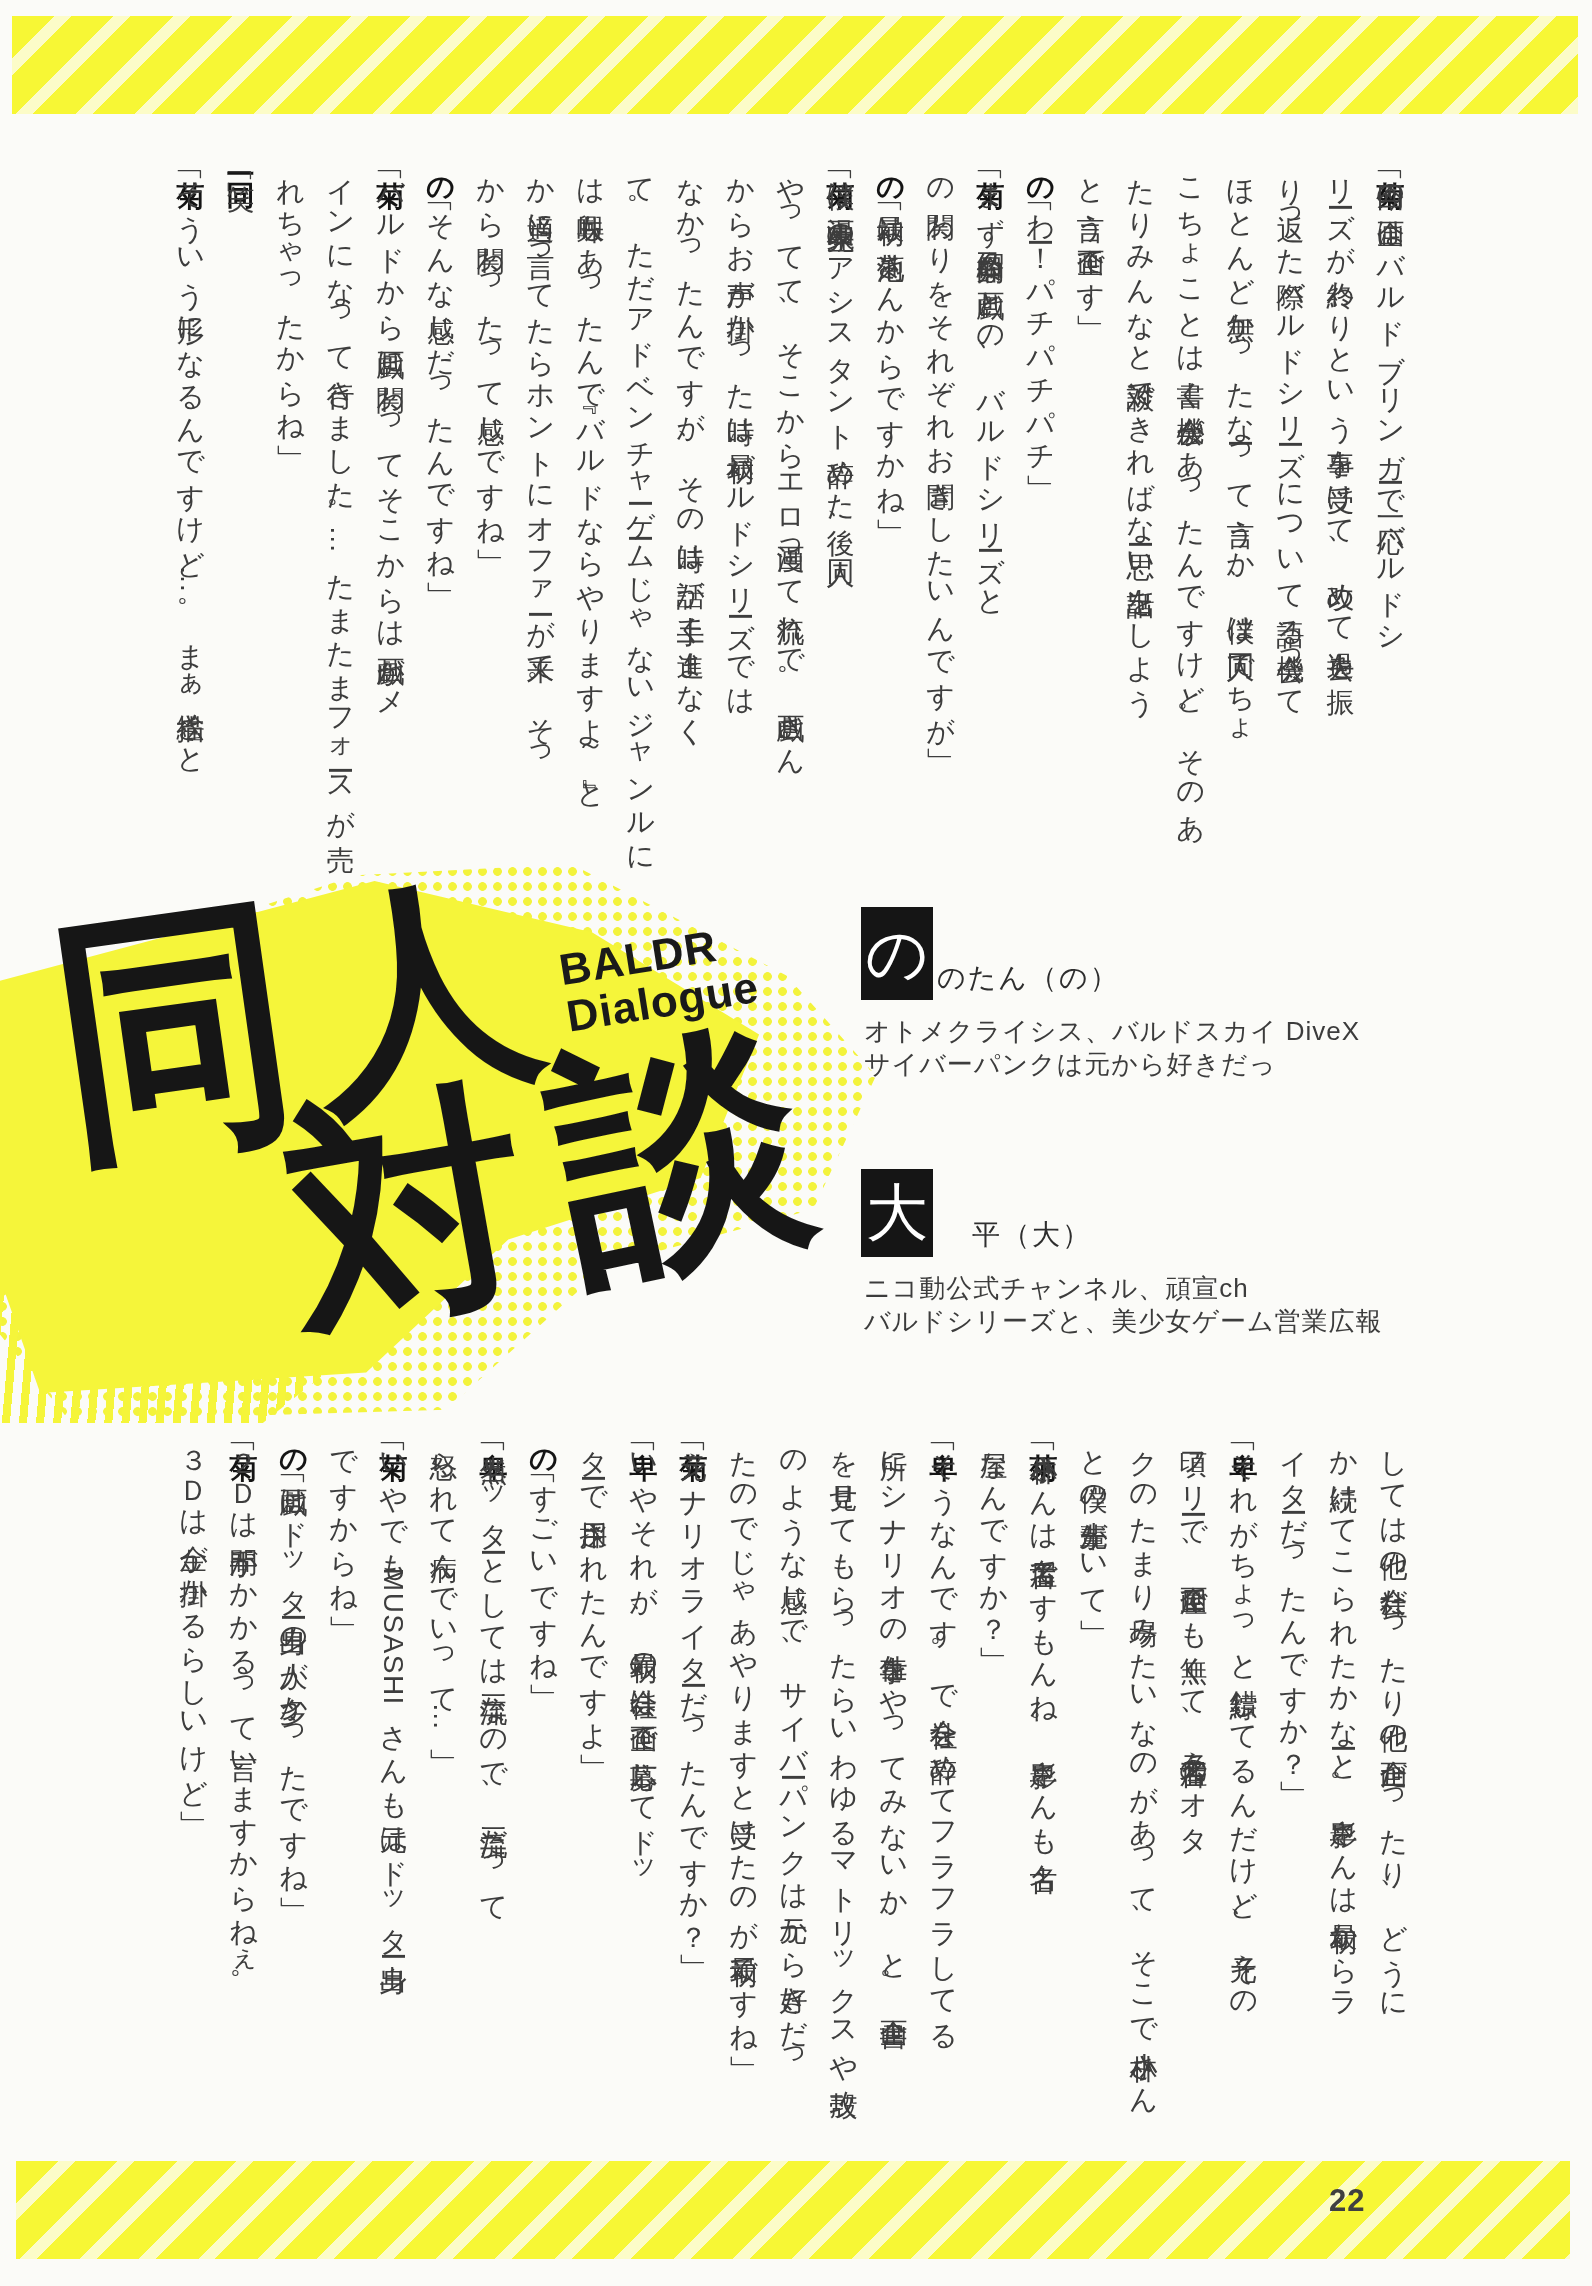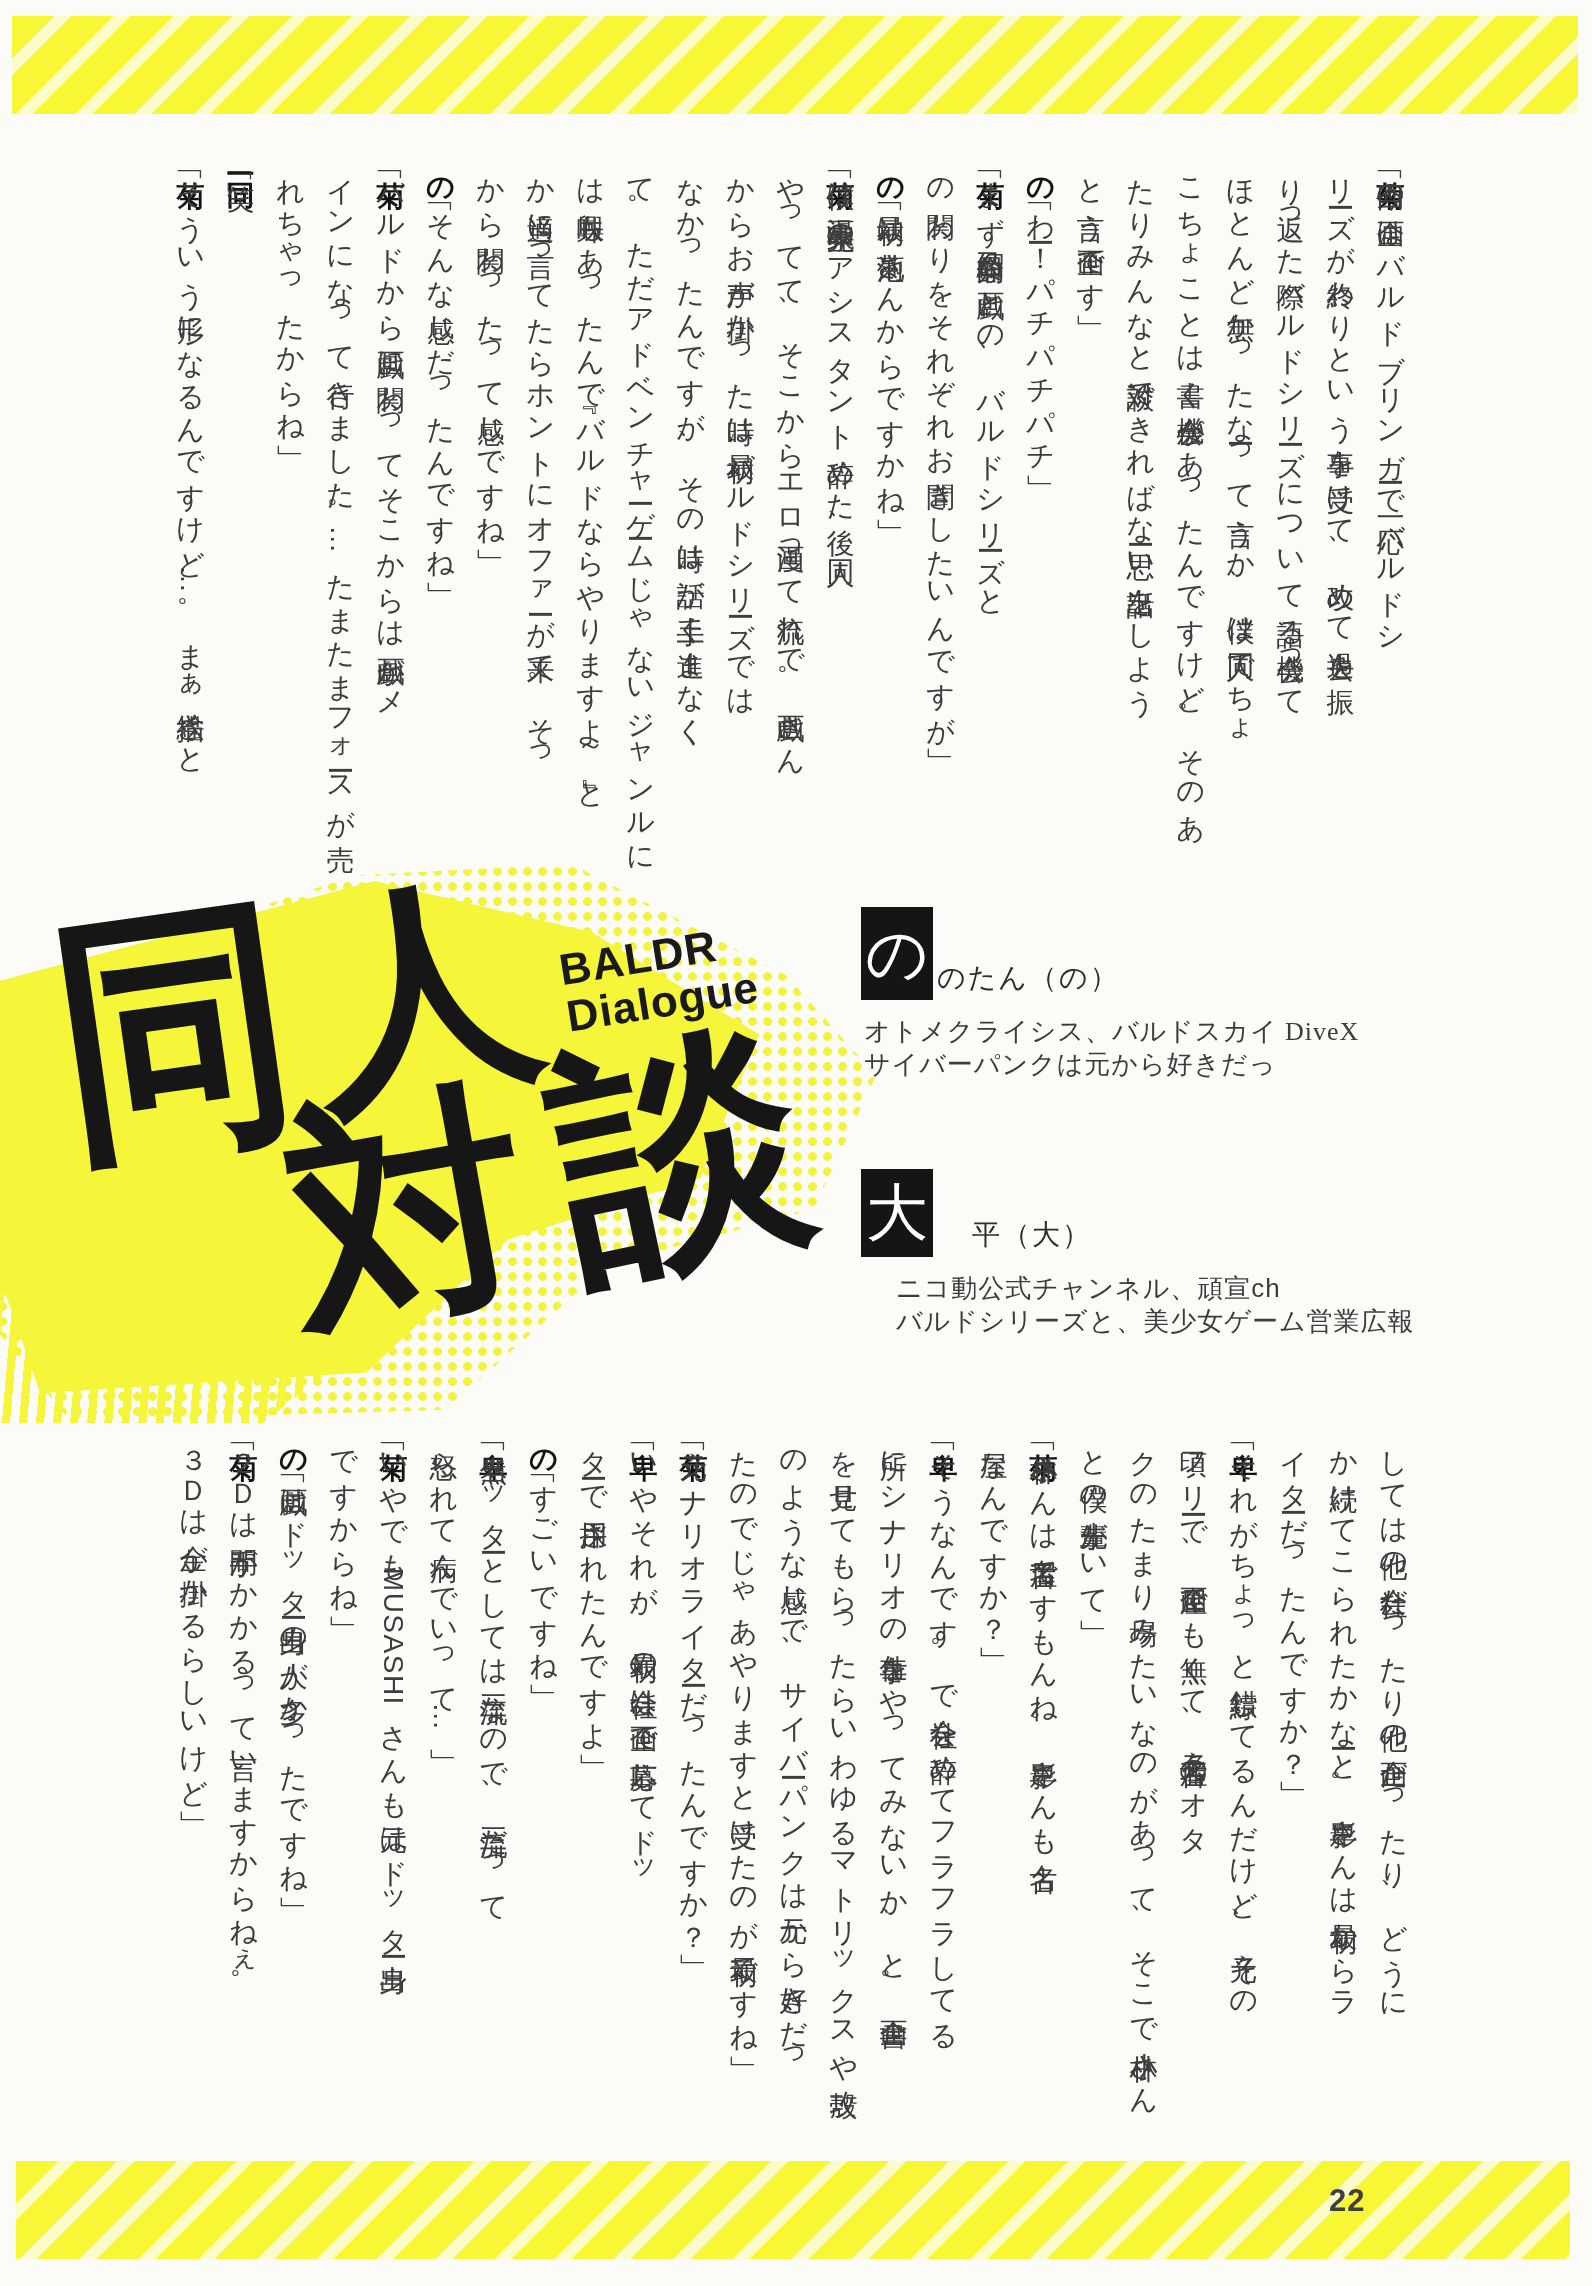--- a/index.html
+++ b/index.html
@@ -70,22 +70,22 @@
   #profile-box-0{left:861px;top:907px;height:93px;}
   #profile-box-1{left:861px;top:1169px;height:88px;}
   .profile-name{
     position:absolute;font-size:28px;color:#2e2e2e;letter-spacing:2px;
   }
   #profile-name-0{left:937px;top:959px;text-align:center;}
   #profile-name-1{left:972px;top:1216px;}
   .profile-desc{
     position:absolute;font-size:26px;line-height:33px;color:#3c3c3c;letter-spacing:1px;
   }
-  #profile-desc-0{left:864px;top:1015px;font-family:Liberation Serif, serif;}
-  #profile-desc-1{left:864px;top:1272px;margin-left:32px;}
+  #profile-desc-0{left:864px;top:1015px;}
+  #profile-desc-1{left:864px;top:1272px;}
 </style>
 </head>
 <body>
 
 <div id="page">
 
   <div class="band" id="band-top"></div>
 
   <div class="vblock" id="dialogue-top">
       <div class="vline"><b>菊</b>「今回の企画はバルドブリンガーで一応バルドシ</div>

